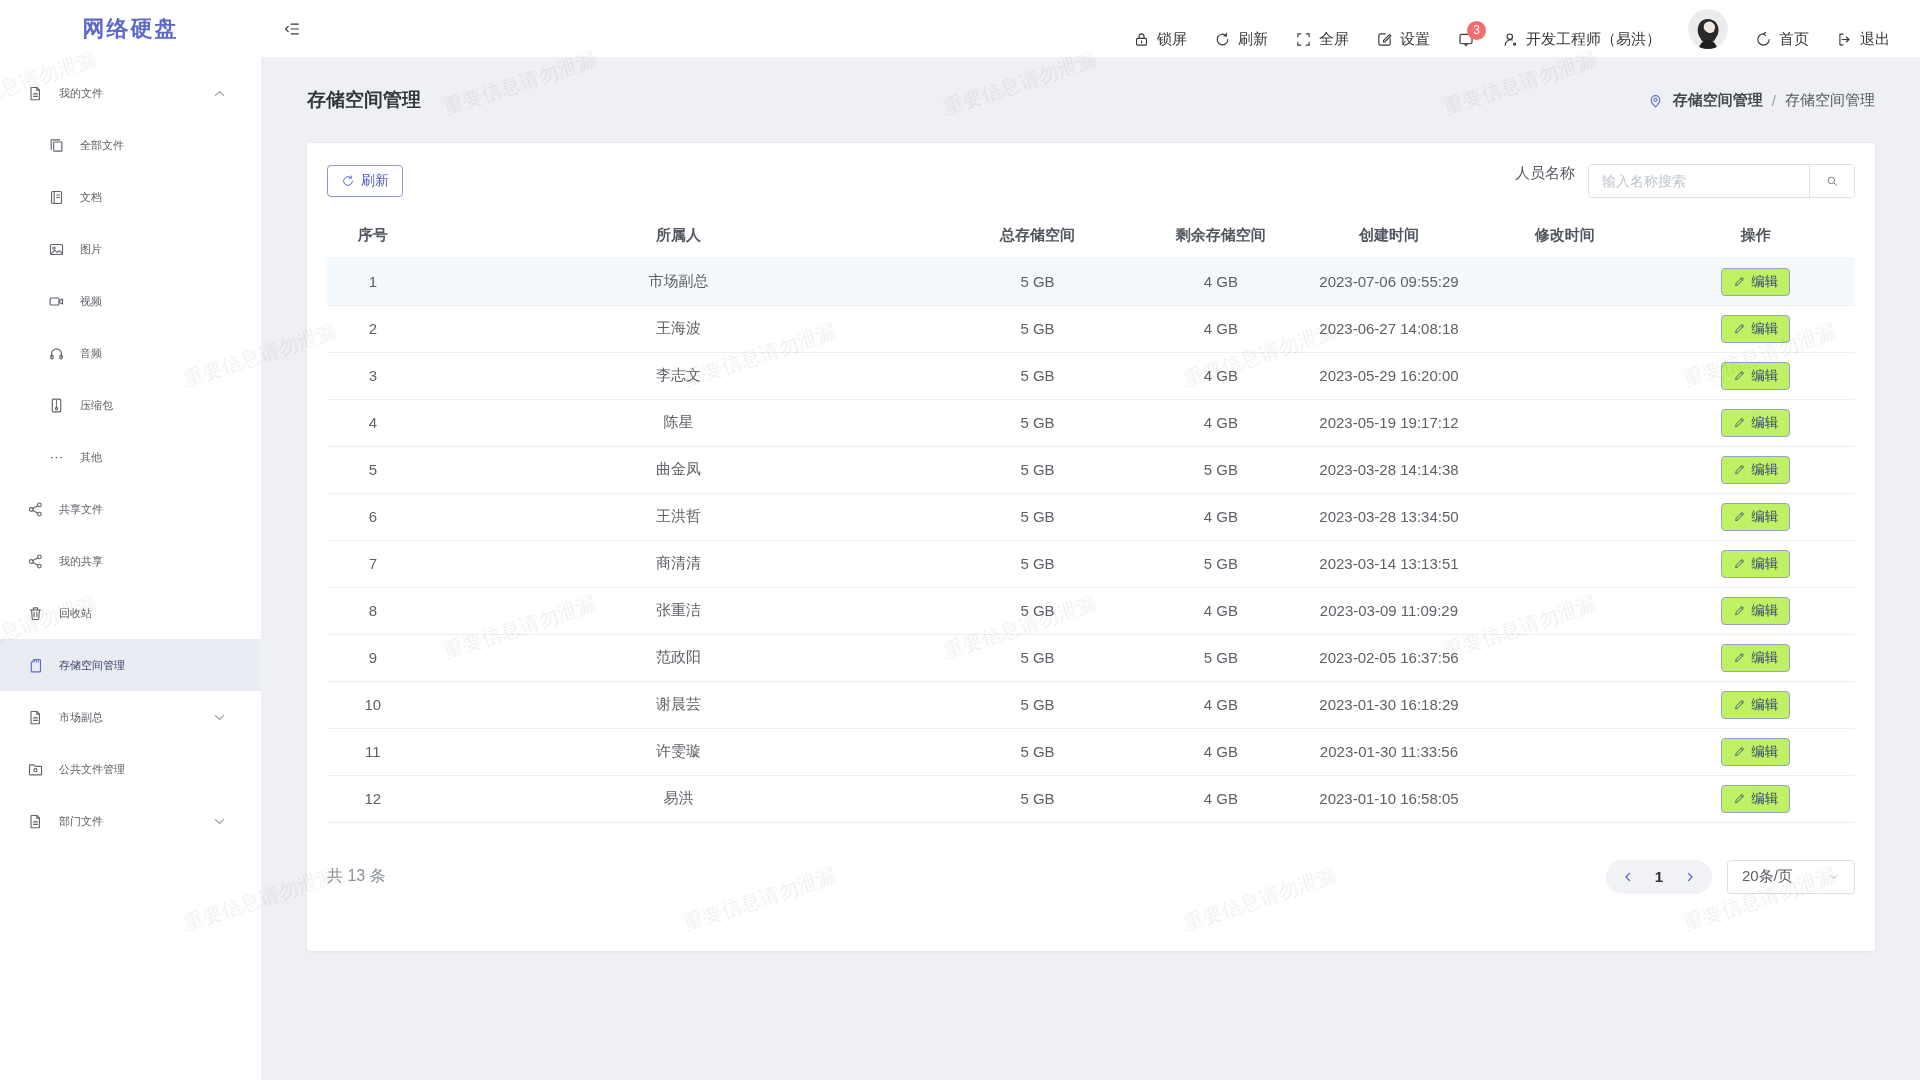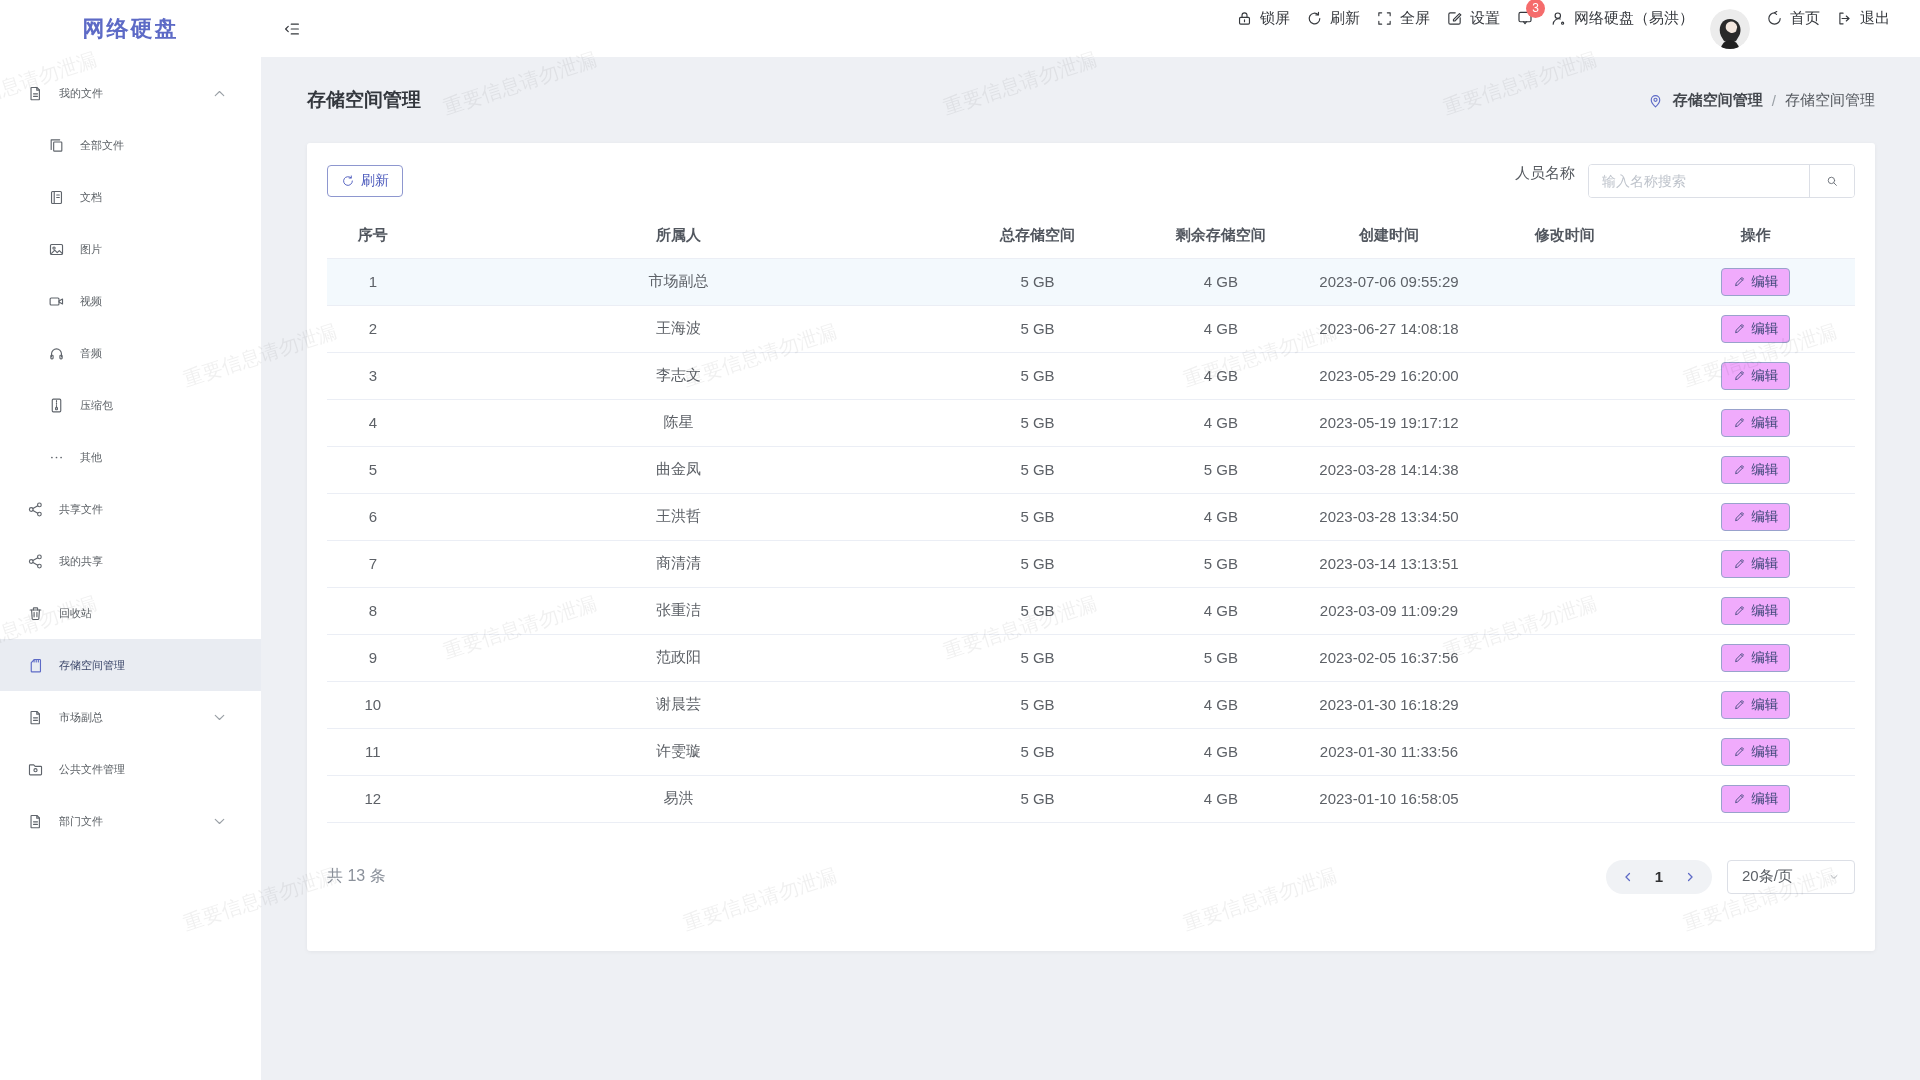--- a/index.html
+++ b/index.html
@@ -19,21 +19,21 @@
   .menu-item { height:52px; display:flex; align-items:center; padding:0 18px 0 27px; font-size:11px; color:#5c6166; cursor:pointer; }
   .menu-item .ic { margin-right:15px; color:#5f646b; width:17px; height:17px; }
   .menu-item .caret { margin-left:auto; color:#9aa0a6; }
   .menu-item.child { padding-left:48px;text-align:right; }
   .menu-item.active { background:#e9ecf2; color:#3a4568; }
   .menu-item.active .ic { color:#5d6ac6; }
 
   
   .main { flex:1; display:flex; flex-direction:column; min-width:0; }
   .topbar { height:57px; background:#fff; display:flex; align-items:center; padding:0 30px 0 22px; }
-  .topbar-right { margin-left:auto; display:flex; align-items:flex-start; gap:16px; font-size:15px; color:#35383d; }
+  .topbar-right { margin-left:auto; display:flex; align-items:flex-end; gap:27px; font-size:15px; color:#35383d; }
   .tb-act { display:flex; align-items:center; gap:7px; cursor:pointer; white-space:nowrap; }
   .tb-act .ic { width:17px; height:17px; }
   .collapse { cursor:pointer; color:#35383d; display:flex; }
   .notif { position:relative; cursor:pointer; display:flex; }
   .badge { position:absolute; top:-10px; right:-11px; background:#f56c6c; color:#fff; min-width:19px; height:19px; border-radius:10px; font-size:12px; line-height:19px; text-align:center; padding:0 2px; }
   .avatar { width:40px; height:40px; border-radius:50%; overflow:hidden; cursor:pointer; flex:none; }
 
   
   .page-head { height:86px; display:flex; align-items:center; justify-content:space-between; padding:0 45px 0 46px; }
   .page-title { font-size:19px; font-weight:600; color:#33373d; }
@@ -52,21 +52,21 @@
   .input-wrap { display:flex; border:1px solid #dcdfe6; border-radius:4px; overflow:hidden; height:34px; background:#fff; }
   .input-wrap input { border:none; outline:none; width:220px; padding:0 13px; font-size:14px; color:#303133; font-family:inherit; }
   .input-wrap input::placeholder { color:#bfc4cc; }
   .search-btn { width:45px; display:flex; align-items:center; justify-content:center; border-left:1px solid #dcdfe6; background:#fff; cursor:pointer; color:#6b7077; }
 
   
   table { width:100%; border-collapse:collapse; font-size:15px; color:#5d6167; table-layout:fixed; }
   thead th { height:45px; font-weight:bold; color:#51565e; border-bottom:1px solid #ebeef5; text-align:center; }
   tbody td { height:47px; text-align:center; border-bottom:1px solid #ebeef5; white-space:nowrap; overflow:hidden; }
   tbody tr:first-child { background:#f3f9fd; }
-  .edit-btn { display:inline-flex; align-items:center; gap:5px; height:28px; padding:0 11px; border:1px solid #99a2cc; border-radius:4px; background:#f0abfc; color:#3c4677; font-size:13.5px; cursor:pointer; font-family:inherit; }
+  .edit-btn { display:inline-flex; align-items:center; gap:5px; height:28px; padding:0 11px; border:1px solid #99a2cc; border-radius:4px; background:#bef264; color:#3c4677; font-size:13.5px; cursor:pointer; font-family:inherit; }
   .edit-btn .ic { width:13px; height:13px; }
 
   
   .card-footer { display:flex; align-items:center; justify-content:space-between; margin-top:37px; }
   .total-text { color:#8b919b; font-size:16px; }
   .footer-controls { display:flex; align-items:center; gap:15px; }
   .pager { background:#f0f2f5; border-radius:17px; height:34px; display:flex; align-items:center; padding:0 15px; gap:20px; }
   .pg-arrow { color:#5d6ac6; display:flex; cursor:pointer; }
   .pg-num { font-size:15px; font-weight:bold; color:#303133; }
   .page-size { border:1px solid #dcdfe6; border-radius:4px; height:34px; width:128px; display:flex; align-items:center; justify-content:space-between; padding:0 14px; font-size:15px; color:#5d6167; background:#fff; cursor:pointer; }
@@ -265,21 +265,21 @@
               <path d="M10 17l2 2.6 2-2.6"></path>
             </svg>
           <span class="badge">3</span>
         </span>
         <span class="tb-act">
           <svg class="ic" viewBox="0 0 24 24">
               <circle cx="11" cy="8" r="3.8"></circle>
               <path d="M4.5 20a8 8 0 0 1 10-7.3"></path>
               <circle cx="17.8" cy="18.6" r="1.5"></circle>
             </svg>
-          <span>网络硬盘（易洪）</span>
+          <span>开发工程师（易洪）</span>
         </span>
         <span class="avatar">
           <svg viewBox="0 0 40 40" width="40" height="40">
             <circle cx="20" cy="20" r="20" fill="#ececec"></circle>
             <path d="M10 24c-1.5-8 3-14 10-14 6.5 0 10.5 5 10.5 11 0 2.5-.6 4.5-1.8 6.5l-2.7 4.5c-2.5 1.5-9.5 1.5-12 0l-3-5z" fill="#2a2a2a"></path>
             <path d="M16 20a6.5 6.5 0 0 0 10 2.6l1.2-4.6c-.8-3.8-3.8-5.8-7-5.3-3.2.5-5.2 3.2-4.2 7.3z" fill="#f3e7de"></path>
             <path d="M11 40a9 9 0 0 1 18 0z" fill="#1f1f1f"></path>
           </svg>
         </span>
         <span class="tb-act">

